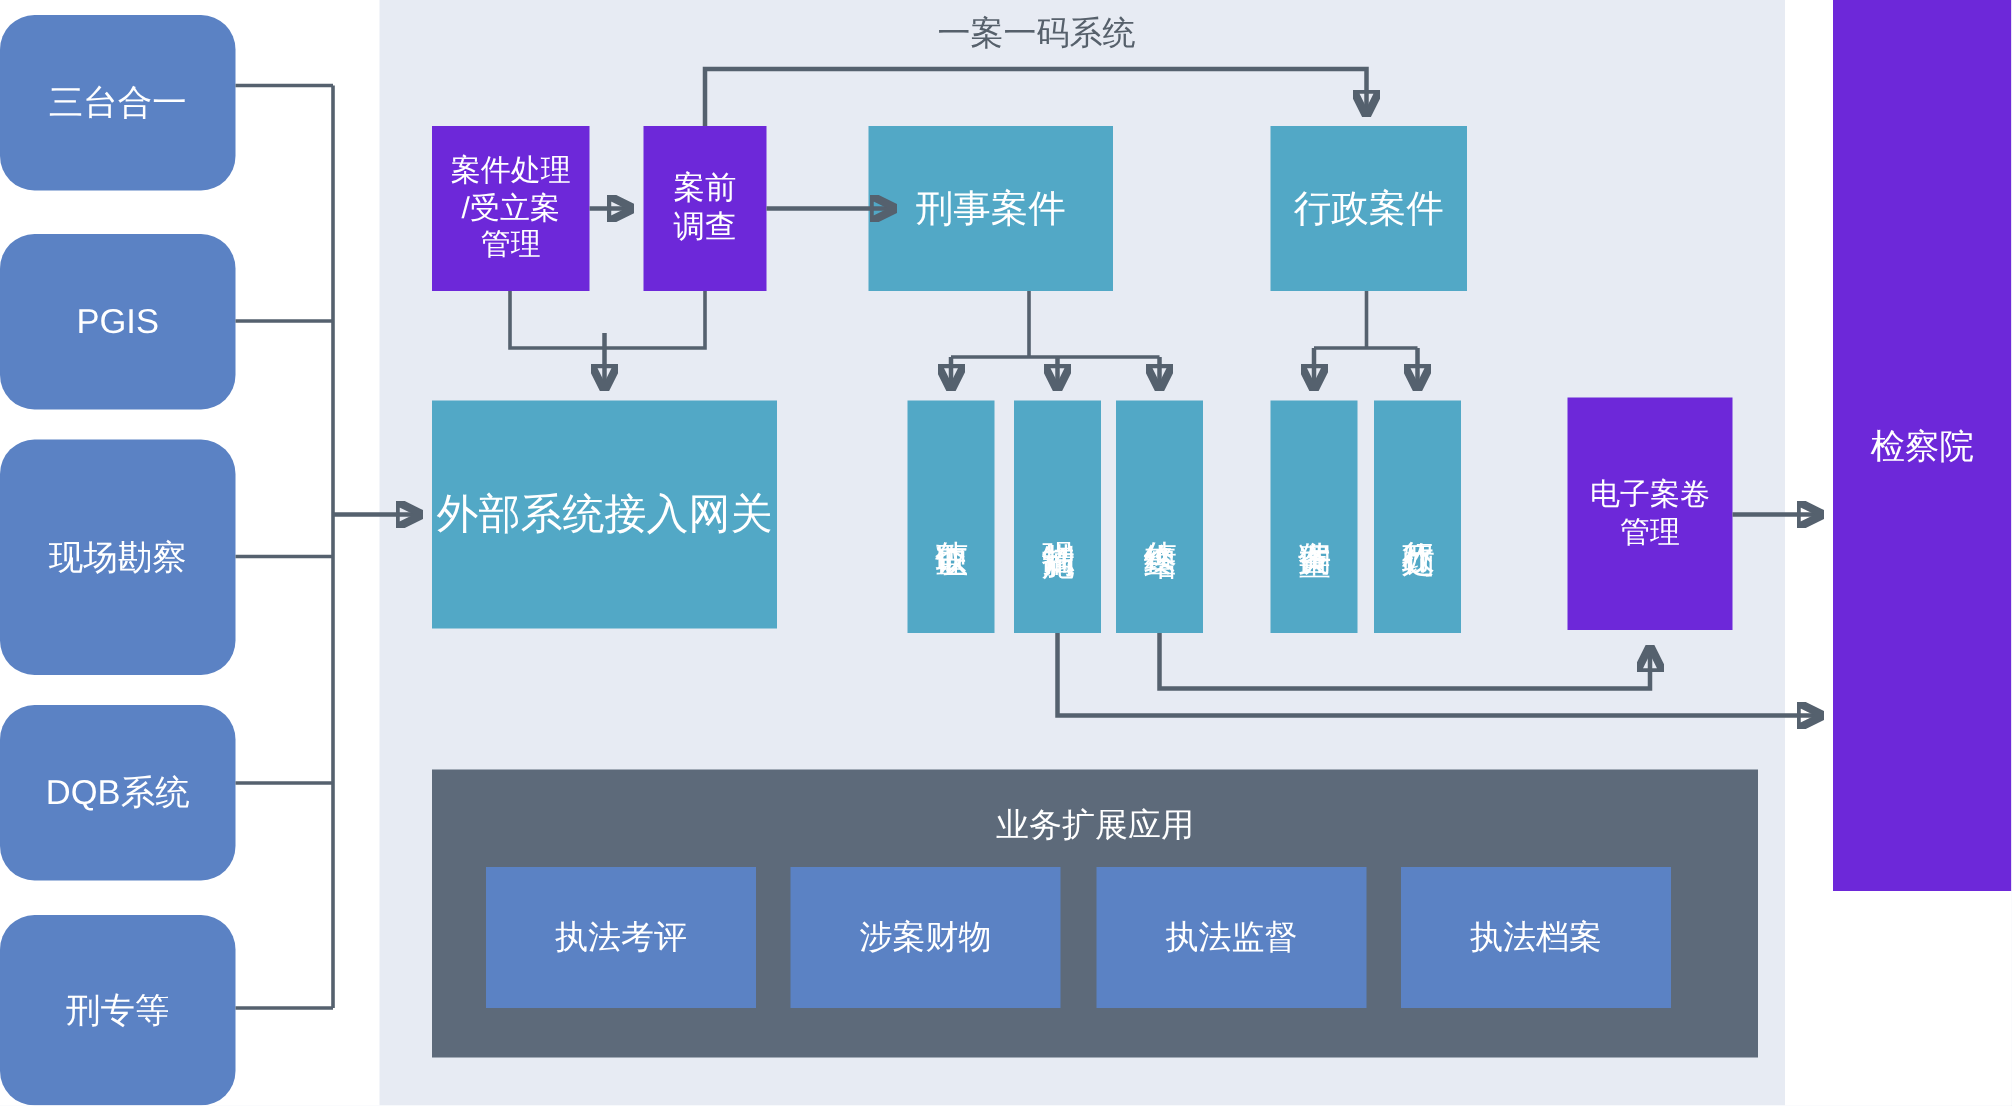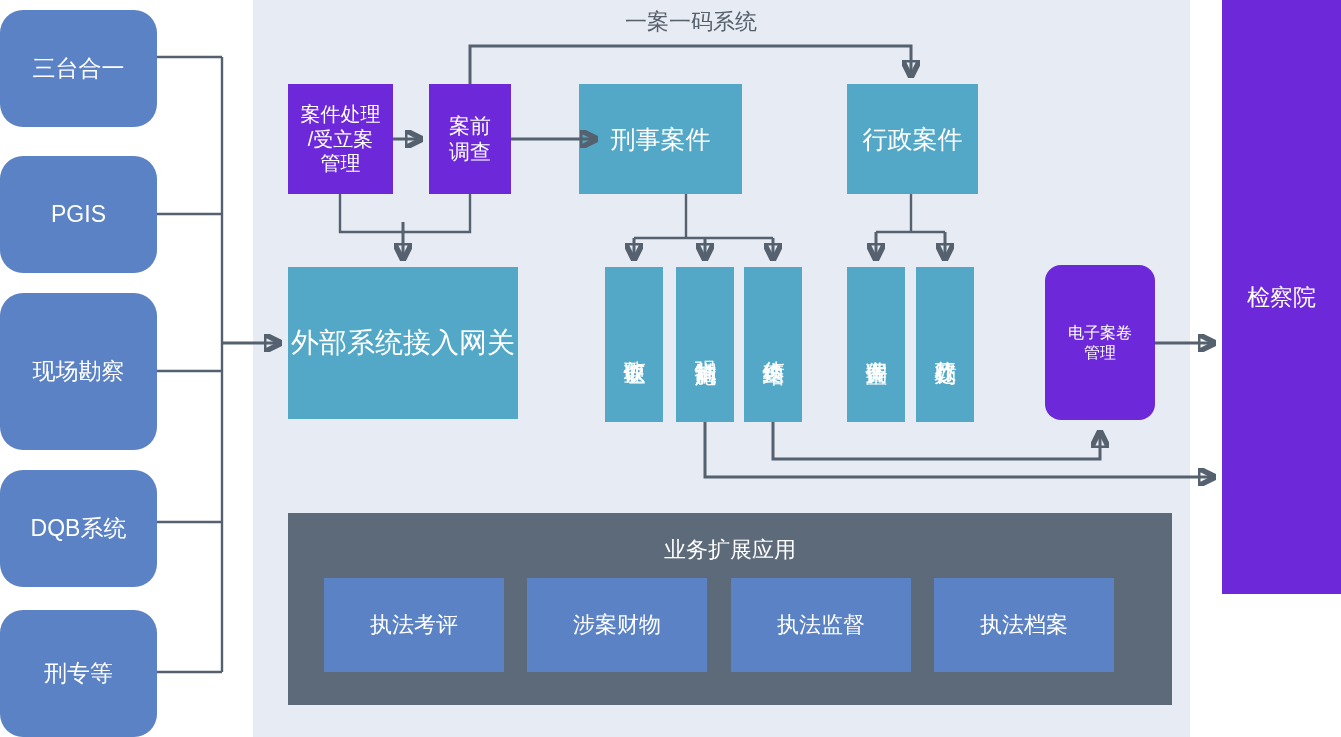--- a/index.html
+++ b/index.html
@@ -146,21 +146,21 @@
 
   <div class="box navy" style="left:429px;top:84px;width:82px;height:110px;font-size:21px;">案前
 调查</div>
 
   <div class="box teal" style="left:579px;top:84px;width:163px;height:110px;font-size:25px;">刑事案件</div>
 
   <div class="box teal" style="left:847px;top:84px;width:131px;height:110px;font-size:25px;">行政案件</div>
 
   <div class="box teal" style="left:288px;top:267px;width:230px;height:152px;font-size:28px;">外部系统接入网关</div>
 
-  <div class="box navy" style="left:1045px;top:265px;width:110px;height:155px;font-size:16px;border-radius:16px;">电子案卷
+  <div class="box navy" style="left:1045px;top:265px;width:110px;height:155px;font-size:20px;">电子案卷
 管理</div>
 
   <div class="box teal vert" style="left:605px;top:267px;width:58px;height:155px;">侦查取证</div>
   <div class="box teal vert" style="left:676px;top:267px;width:58px;height:155px;">强制措施</div>
   <div class="box teal vert" style="left:744px;top:267px;width:58px;height:155px;">侦查终结</div>
 
   <div class="box teal vert" style="left:847px;top:267px;width:58px;height:155px;">案件调查</div>
   <div class="box teal vert" style="left:916px;top:267px;width:58px;height:155px;">行政处罚</div>
 
   <div id="biz-group">

